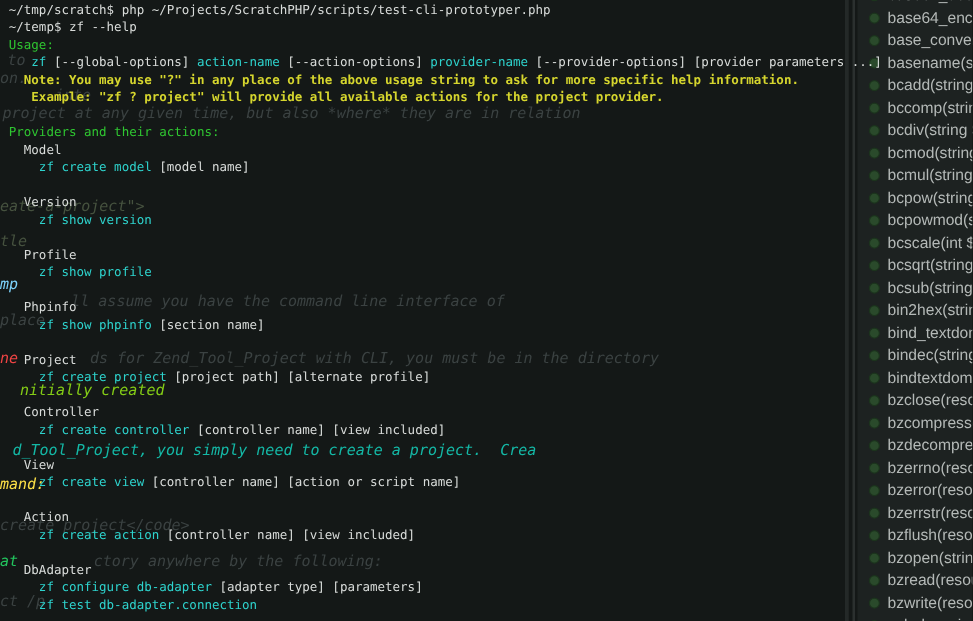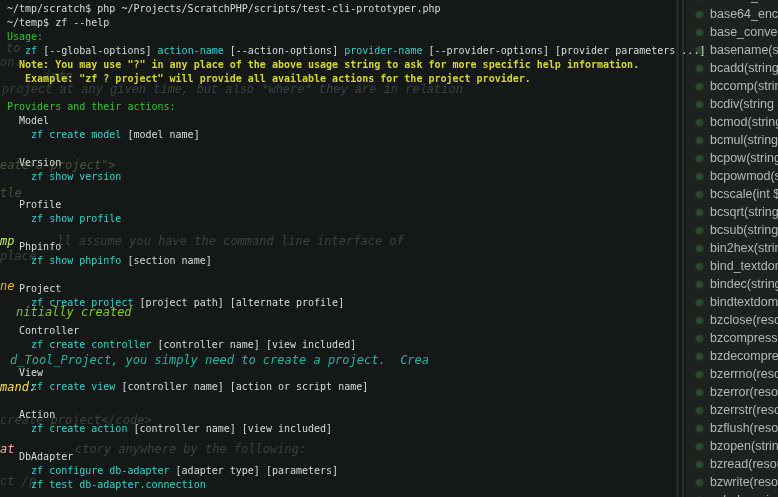--- a/index.html
+++ b/index.html
@@ -174,30 +174,31 @@
         <span class="fn-label">cal_days_in_m</span>
       </li>
     </ul>
 </div>
 
 <div>
   <div class="ghost-layer">
       <span class="ghost" style="left: 6px; top: 41px; color: rgb(59, 66, 66);">to</span>
       <span class="ghost" style="left: 0px; top: 55px; color: rgb(59, 66, 66); text-align: right;">on.</span>
       <span class="ghost" style="left: 0px; top: 69px; color: rgb(59, 66, 66); padding-left: 44px;">inte</span>
-      <span class="ghost" style="left: 2px; top: 83px; color: rgb(59, 66, 66); font-family: Liberation Mono, monospace;">project at any given time, but also *where* they are in relation</span>
+      <span class="ghost" style="left: 2px; top: 83px; color: rgb(59, 66, 66);">project at any given time, but also *where* they are in relation</span>
       <span class="ghost" style="left: 0px; top: 158px; color: rgb(70, 82, 63);">eate-a-project"&gt;</span>
       <span class="ghost" style="left: 0px; top: 186px; color: rgb(70, 82, 63);">tle</span>
-      <span class="ghost" style="left: 0px; top: 234px; color: #bef264;">mp</span>
+      <span class="ghost" style="left: 0px; top: 220px; color: #7dd3fc;">mp</span>
       <span class="ghost" style="left: 57px; top: 234px; color: rgb(59, 66, 66);">ll assume you have the command line interface of</span>
       <span class="ghost" style="left: 0px; top: 249px; color: rgb(59, 66, 66);">place</span>
-      <span class="ghost" style="left: 0px; top: 279px; color: #eab308;">ne</span>
+      <span class="ghost" style="left: 0px; top: 279px; color: #ef4444;">ne</span>
+      <span class="ghost" style="left: 72px; top: 279px; color: rgb(59, 66, 66);">ds for Zend_Tool_Project with CLI, you must be in the directory</span>
       <span class="ghost" style="left: 16px; top: 293px; color: #84cc16; margin-top: 12px;">nitially created</span>
       <span class="ghost" style="left: 10px; top: 353px; color: #14b8a6;">d_Tool_Project, you simply need to create a project.  Crea</span>
       <span class="ghost" style="left: 0px; top: 380px; color: #fde047;">mand:</span>
       <span class="ghost" style="left: 0px; top: 413px; color: rgb(59, 66, 66);">create project&lt;/code&gt;</span>
-      <span class="ghost" style="left: 0px; top: 442px; color: #fca5a5;">at</span>
+      <span class="ghost" style="left: 0px; top: 442px; color: #22c55e;">at</span>
       <span class="ghost" style="left: 75px; top: 442px; color: rgb(59, 66, 66);">ctory anywhere by the following:</span>
       <span class="ghost" style="left: 0px; top: 474px; color: rgb(59, 66, 66);">ct /p</span>
       <span class="ghost" style="left: 206px; top: 474px; color: rgb(59, 66, 66); margin-top: 45px;">/code&gt;</span>
     </div>
   <pre class="term-text"><div class="term-line"><span style="color: rgb(217, 220, 218);">~/tmp/scratch$ php ~/Projects/ScratchPHP/scripts/test-cli-prototyper.php</span></div><div class="term-line"><span style="color: rgb(217, 220, 218);">~/temp$ zf --help</span></div><div class="term-line"><span style="color: rgb(47, 198, 49);">Usage:</span></div><div class="term-line"><span style="color: rgb(217, 220, 218);">   </span><span style="color: rgb(46, 211, 205);">zf</span><span style="color: rgb(217, 220, 218);"> [--global-options] </span><span style="color: rgb(46, 211, 205);">action-name</span><span style="color: rgb(217, 220, 218);"> [--action-options] </span><span style="color: rgb(46, 211, 205);">provider-name</span><span style="color: rgb(217, 220, 218);"> [--provider-options] [provider parameters ...]</span></div><div class="term-line"><span class="seg-y" style="color: rgb(214, 214, 46);">  Note: You may use "?" in any place of the above usage string to ask for more specific help information.</span></div><div class="term-line"><span class="seg-y" style="color: rgb(214, 214, 46);">   Example: "zf ? project" will provide all available actions for the project provider.</span></div><div class="term-line">&nbsp;</div><div class="term-line"><span style="color: rgb(47, 198, 49);">Providers and their actions:</span></div><div class="term-line"><span style="color: rgb(217, 220, 218);">  Model</span></div><div class="term-line"><span style="color: rgb(46, 211, 205);">    zf create model</span><span style="color: rgb(217, 220, 218);"> [model name]</span></div><div class="term-line">&nbsp;</div><div class="term-line"><span style="color: rgb(217, 220, 218);">  Version</span></div><div class="term-line"><span style="color: rgb(46, 211, 205);">    zf show version</span></div><div class="term-line">&nbsp;</div><div class="term-line"><span style="color: rgb(217, 220, 218);">  Profile</span></div><div class="term-line"><span style="color: rgb(46, 211, 205);">    zf show profile</span></div><div class="term-line">&nbsp;</div><div class="term-line"><span style="color: rgb(217, 220, 218);">  Phpinfo</span></div><div class="term-line"><span style="color: rgb(46, 211, 205);">    zf show phpinfo</span><span style="color: rgb(217, 220, 218);"> [section name]</span></div><div class="term-line">&nbsp;</div><div class="term-line"><span style="color: rgb(217, 220, 218);">  Project</span></div><div class="term-line"><span style="color: rgb(46, 211, 205);">    zf create project</span><span style="color: rgb(217, 220, 218);"> [project path] [alternate profile]</span></div><div class="term-line">&nbsp;</div><div class="term-line"><span style="color: rgb(217, 220, 218);">  Controller</span></div><div class="term-line"><span style="color: rgb(46, 211, 205);">    zf create controller</span><span style="color: rgb(217, 220, 218);"> [controller name] [view included]</span></div><div class="term-line">&nbsp;</div><div class="term-line"><span style="color: rgb(217, 220, 218);">  View</span></div><div class="term-line"><span style="color: rgb(46, 211, 205);">    zf create view</span><span style="color: rgb(217, 220, 218);"> [controller name] [action or script name]</span></div><div class="term-line">&nbsp;</div><div class="term-line"><span style="color: rgb(217, 220, 218);">  Action</span></div><div class="term-line"><span style="color: rgb(46, 211, 205);">    zf create action</span><span style="color: rgb(217, 220, 218);"> [controller name] [view included]</span></div><div class="term-line">&nbsp;</div><div class="term-line"><span style="color: rgb(217, 220, 218);">  DbAdapter</span></div><div class="term-line"><span style="color: rgb(46, 211, 205);">    zf configure db-adapter</span><span style="color: rgb(217, 220, 218);"> [adapter type] [parameters]</span></div><div class="term-line"><span style="color: rgb(46, 211, 205);">    zf test db-adapter.connection</span></div></pre>
 </div>
 
 </body></html>

